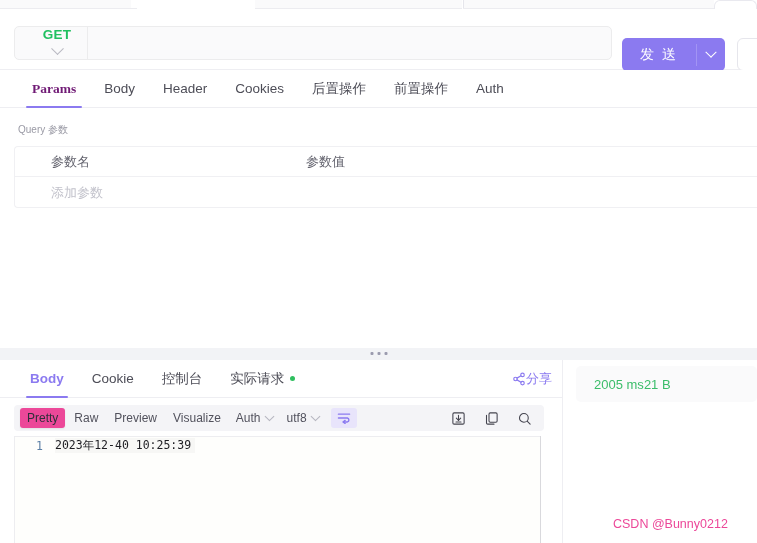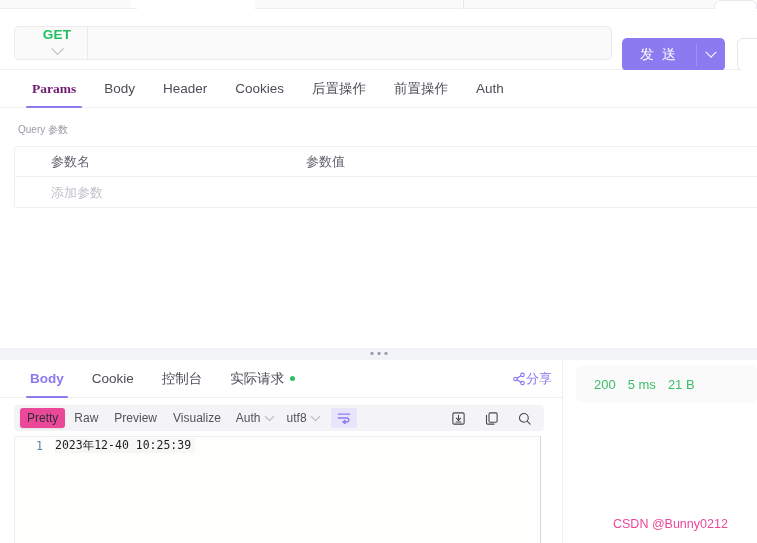--- a/index.html
+++ b/index.html
@@ -81,21 +81,21 @@
   .restab.active::after { content:""; position:absolute; left:10px; right:10px; bottom:0;
             height:2px; background:#8b7af0; border-radius:1px; }
   .badge { display:inline-flex; align-items:center; justify-content:center; min-width:17px; height:17px;
            padding:0 4px; border-radius:9px; background:#f2f2f5; color:#35c06a; font-size:11px; }
   .greendot { width:5px; height:5px; border-radius:50%; background:#2fbf5f; display:inline-block; }
   .share { position:absolute; right:10px; top:10px; display:flex; align-items:center; gap:0;
            color:#8b7af0; font-size:13px; }
 
   
   .statuspill { position:absolute; left:576px; top:366px; width:181px; height:36px;
-                background:#fafafb; border-radius:5px; display:flex; align-items:center; gap:12px;
+                background:#fafafb; border-radius:5px; display:flex; align-items:center; 
                 padding-left:18px; color:#3bbd6a; font-size:13px; }
 
   
   .restoolbar { position:absolute; left:14px; top:405px; width:530px; height:26px;
                 background:#f4f4f7; border-radius:4px; display:flex; align-items:center; padding:0 6px; gap:2px; }
   .fbtn { height:20px; display:flex; align-items:center; padding:0 7px; font-size:12px;
           color:#52525d; border-radius:3px; }
   .fbtn.active { background:#ec4899; color:#2f2f3a; box-shadow:0 1px 2px rgba(0,0,0,.07); }
   .fsel { height:20px; display:flex; align-items:center; gap:5px; padding:0 6px; font-size:12px; color:#52525d; }
   .fsel .chev2 { width:7px; height:7px; border-right:1.3px solid #b6b6c0; border-bottom:1.3px solid #b6b6c0;

